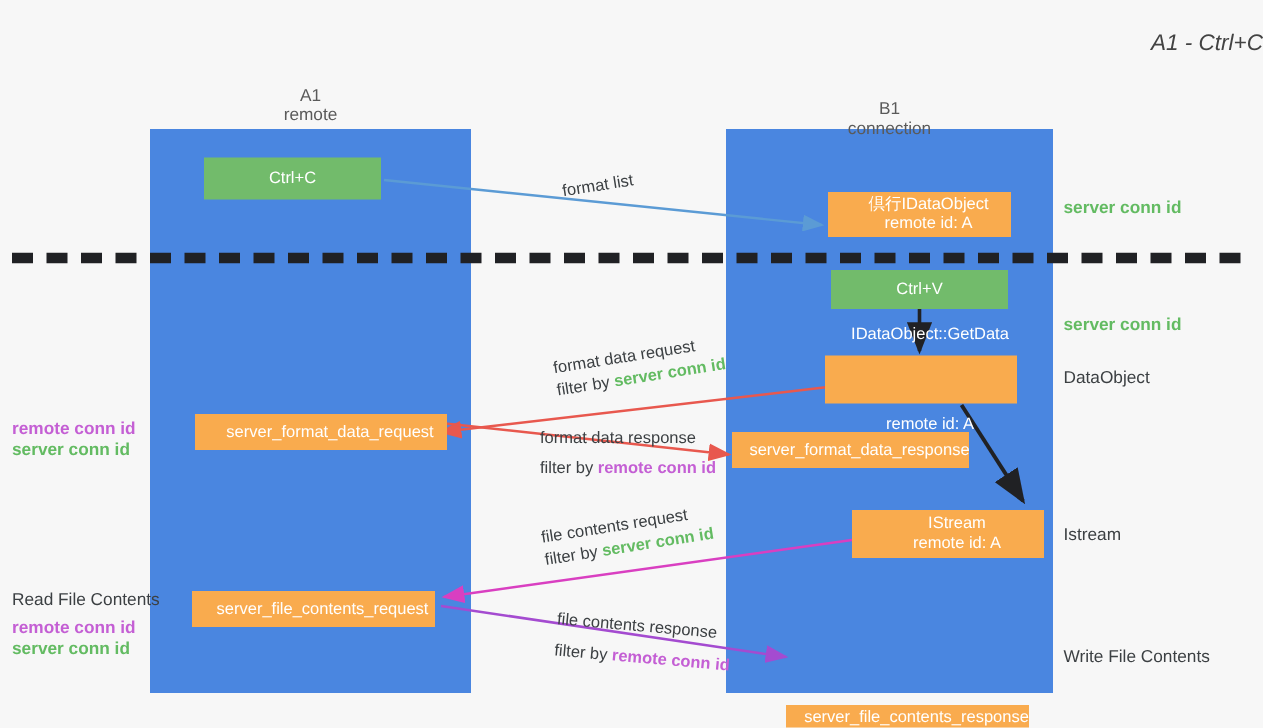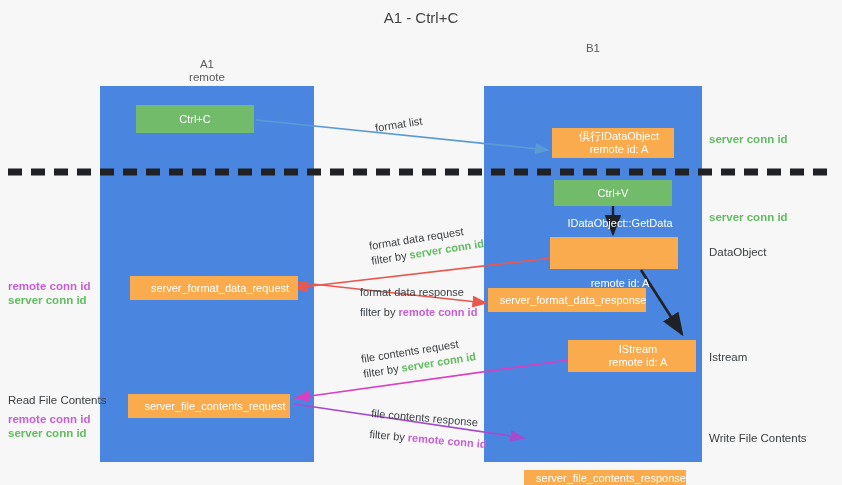--- a/index.html
+++ b/index.html
@@ -18,37 +18,38 @@
   #canvas {
     position: absolute;
     left: 0; top: 0;
     width: 842px;
     height: 485px;
   }
   .abs { position: absolute; }
 
   
   #title {
-    left: 0; top: 8px;
+    left: 0; top: 19px;
     width: 842px;
-    text-align: center;
+    text-align: right;
     font-size: 15px;
     line-height: 19px;
     color: #434343;
+    font-style: italic;
   }
 
   
   .col-head {
     text-align: center;
     font-size: 11.5px;
     line-height: 13px;
     color: #5a5a5a;
   }
   #head-a1 { left: 100px; top: 58px; width: 214px; }
-  #head-b1 { left: 484px; top: 42px; width: 218px; text-align: center; }
+  #head-b1 { left: 484px; top: 67px; width: 218px; text-align: center; }
 
   
   .box {
     box-sizing: border-box;
     display: flex;
     flex-direction: column;
     align-items: center;
     justify-content: center;
     color: #ffffff;
     font-size: 11px;
@@ -125,20 +126,21 @@
 <div class="abs" id="title">
   <div>A1 - Ctrl+C</div>
 </div>
 
 <div class="abs col-head" id="head-a1">
   <div>A1</div>
   <div>remote</div>
 </div>
 <div class="abs col-head" id="head-b1">
   <div>B1</div>
+  <div>connection</div>
 </div>
 
 <div class="abs box green" style="left:136px; top:105px; width:118px; height:28px;">
   <span>Ctrl+C</span>
 </div>
 
 <div class="abs box orange" style="left:130px; top:276px; width:168px; height:24px;">
   <span>server_format_data_request</span>
 </div>
 

